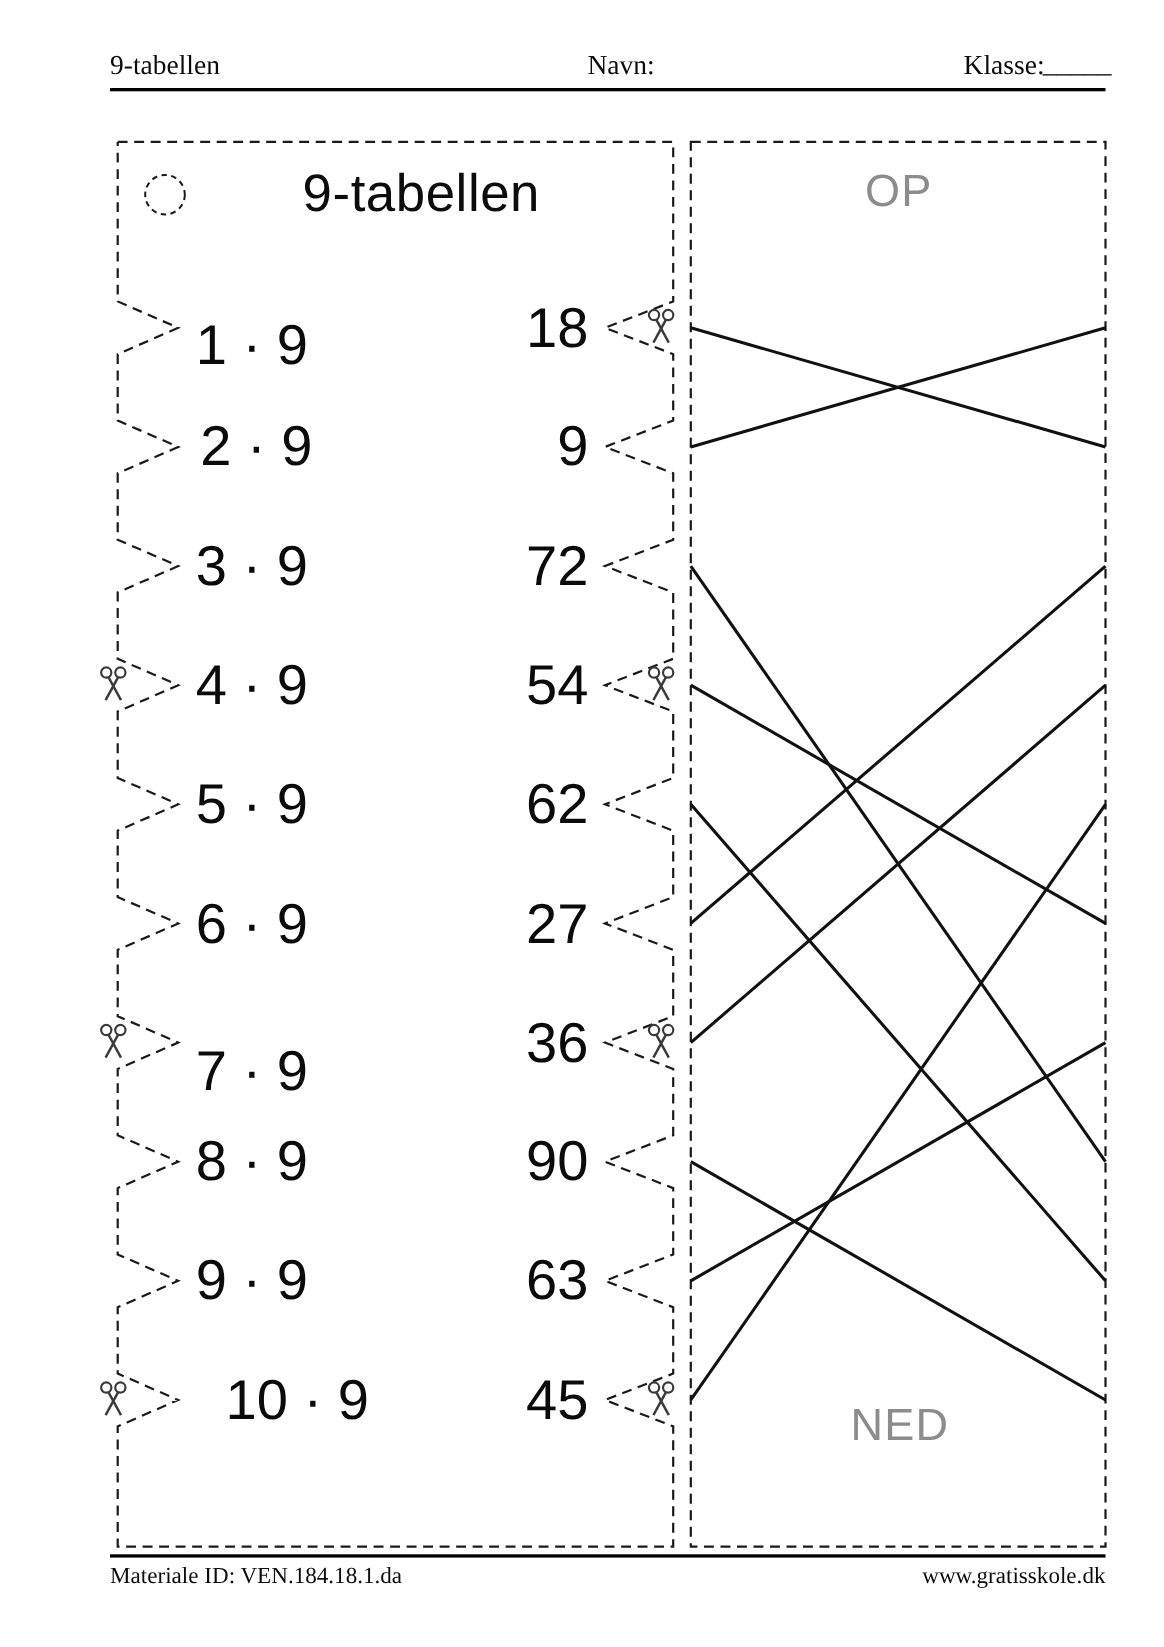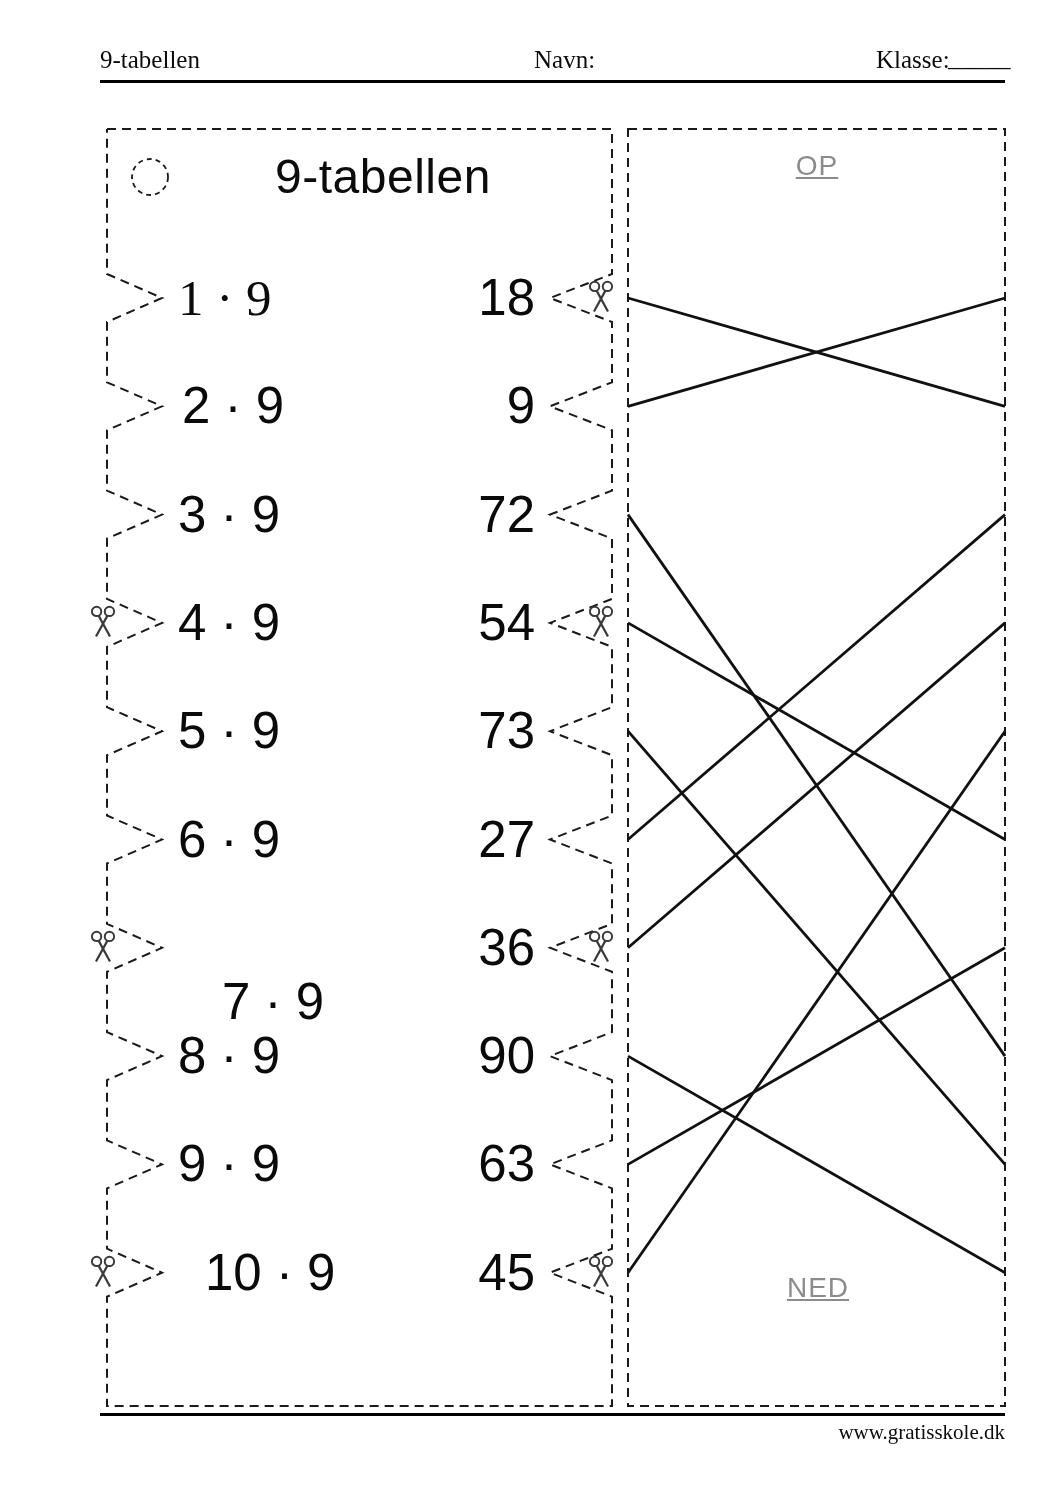--- a/index.html
+++ b/index.html
@@ -16,22 +16,22 @@
   .header-rule{ left:100px; top:80px; width:905px; height:3px; background:#000; }
   .instruction{ left:100px; top:99px; font-size:20px; color:#0c0c0c; }
 
   
   .cut-title { left:383px; top:149px; transform:translateX(-50%);
                font-size:48px; color:#0c0c0c; letter-spacing:0.5px; }
   .rowtext   { font-size:51px; line-height:72px; height:72px; color:#0a0a0a; }
   .ans       { left:325px; width:210px; text-align:right; }
 
   
-  .panel-label { transform:translateX(-50%); font-size:28px; color:#8c8c8c;
-                 letter-spacing:1px;text-decoration:underline; }
+  .panel-label { transform:translateX(-50%); font-size:41px; color:#8c8c8c;
+                 letter-spacing:1px; }
 
   
   .footer-rule { left:100px; top:1413px; width:905px; height:3px; background:#000; }
   .footer-text { top:1420px; font-size:21px; color:#0c0c0c; }
 
   svg.overlay { position:absolute; left:0; top:0; pointer-events:none; }
 </style>
 </head>
 <body>
 
@@ -59,24 +59,25 @@
       <line x1="628" y1="1164.4" x2="1005" y2="947.8" stroke="#111111" stroke-width="2.8"></line>
       <line x1="628" y1="1272.6999999999998" x2="1005" y2="731.2" stroke="#111111" stroke-width="2.8"></line>
     </svg>
 
   <div class="abs sans cut-title">9-tabellen</div>
 
   <div class="abs sans panel-label" style="left:817px; top:150px;">OP</div>
   <div class="abs sans panel-label" style="left:818px; top:1272px;">NED</div>
 
   <div class="abs footer-rule"></div>
+  <span class="abs footer-text" style="left:100px;">Materiale ID: VEN.184.18.1.da</span>
   <span class="abs footer-text" style="right:53px;">www.gratisskole.dk</span>
 
 <div>
-      <div class="abs sans rowtext" style="left: 178px; top: 262px; font-family: Liberation Serif, serif;">1 · 9</div>
+      <div class="abs sans rowtext" style="left: 178px; top: 278px;">1 · 9</div>
       <div class="abs sans rowtext ans" style="top: 262px;">18</div>
     </div>
     <div class="abs" style="left: 587px; top: 279px;"><svg width="28" height="37" viewBox="0 0 24 31">
         <circle cx="6.5" cy="6" r="4" fill="none" stroke="#3a3a3a" stroke-width="1.7"></circle>
         <circle cx="17.5" cy="6" r="4" fill="none" stroke="#3a3a3a" stroke-width="1.7"></circle>
         <line x1="8.2" y1="9.6" x2="18" y2="27.5" stroke="#3a3a3a" stroke-width="1.9"></line>
         <line x1="15.8" y1="9.6" x2="6" y2="27.5" stroke="#3a3a3a" stroke-width="1.9"></line>
       </svg></div>
     <div>
       <div class="abs sans rowtext" style="left: 182px; top: 370.3px;">2 · 9</div>
@@ -97,28 +98,28 @@
         <line x1="15.8" y1="9.6" x2="6" y2="27.5" stroke="#3a3a3a" stroke-width="1.9"></line>
       </svg></div>
     <div class="abs" style="left: 587px; top: 603.9px;"><svg width="28" height="37" viewBox="0 0 24 31">
         <circle cx="6.5" cy="6" r="4" fill="none" stroke="#3a3a3a" stroke-width="1.7"></circle>
         <circle cx="17.5" cy="6" r="4" fill="none" stroke="#3a3a3a" stroke-width="1.7"></circle>
         <line x1="8.2" y1="9.6" x2="18" y2="27.5" stroke="#3a3a3a" stroke-width="1.9"></line>
         <line x1="15.8" y1="9.6" x2="6" y2="27.5" stroke="#3a3a3a" stroke-width="1.9"></line>
       </svg></div>
     <div>
       <div class="abs sans rowtext" style="left: 178px; top: 695.2px;">5 · 9</div>
-      <div class="abs sans rowtext ans" style="top: 695.2px;">73</div>
+      <div class="abs sans rowtext ans" style="top: 695.2px;">62</div>
     </div>
     <div>
       <div class="abs sans rowtext" style="left: 178px; top: 803.5px;">6 · 9</div>
       <div class="abs sans rowtext ans" style="top: 803.5px;">27</div>
     </div>
     <div>
-      <div class="abs sans rowtext" style="left: 178px; top: 966px; margin-left: 44px;">7 · 9</div>
+      <div class="abs sans rowtext" style="left: 178px; top: 938px;">7 · 9</div>
       <div class="abs sans rowtext ans" style="top: 911.8px;">36</div>
     </div>
     <div class="abs" style="left: 89px; top: 928.8px;"><svg width="28" height="37" viewBox="0 0 24 31">
         <circle cx="6.5" cy="6" r="4" fill="none" stroke="#3a3a3a" stroke-width="1.7"></circle>
         <circle cx="17.5" cy="6" r="4" fill="none" stroke="#3a3a3a" stroke-width="1.7"></circle>
         <line x1="8.2" y1="9.6" x2="18" y2="27.5" stroke="#3a3a3a" stroke-width="1.9"></line>
         <line x1="15.8" y1="9.6" x2="6" y2="27.5" stroke="#3a3a3a" stroke-width="1.9"></line>
       </svg></div>
     <div class="abs" style="left: 587px; top: 928.8px;"><svg width="28" height="37" viewBox="0 0 24 31">
         <circle cx="6.5" cy="6" r="4" fill="none" stroke="#3a3a3a" stroke-width="1.7"></circle>

